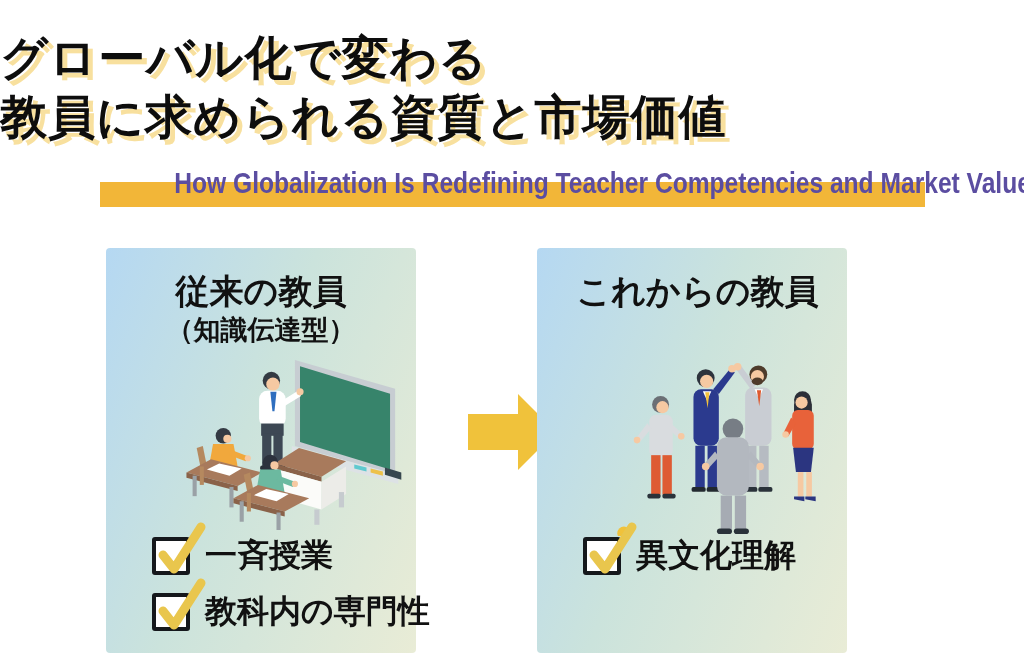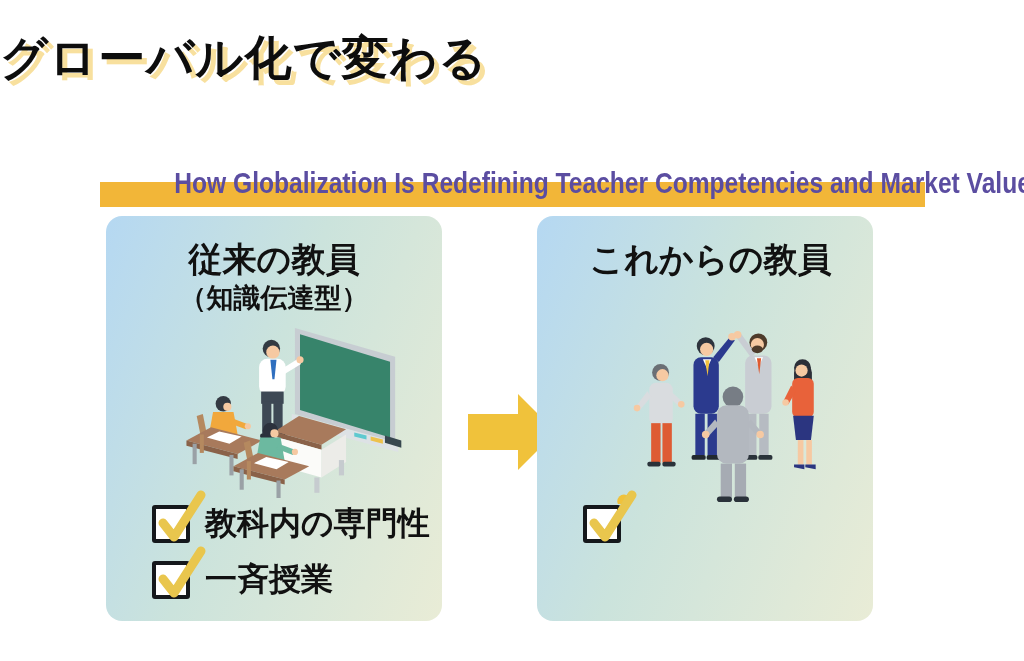--- a/index.html
+++ b/index.html
@@ -23,22 +23,22 @@
   .subtitle-wrap { position:absolute; top:166px; left:100px; width:825px; height:42px; }
   .subtitle-bar  { position:absolute; top:16px; left:0; width:100%; height:25px; background:#F2B638; }
   .subtitle-text {
     position:absolute; top:0; left:0; width:100%; text-align:center;
     color:#5B4DA1; font-size:30px; font-weight:800; letter-spacing:0;
     transform:scaleX(0.82); transform-origin:center; white-space:nowrap;
   }
 
   
   .card {
-    position:absolute; top:216px; width:336px; height:405px;
-    border-radius:16px;
+    position:absolute; top:248px; width:310px; height:405px;
+    border-radius:4px;
     background:linear-gradient(112deg,#B5D8F2 0%,#CBE3DC 45%,#E9ECD6 100%);
   }
   .card.left  { left:106px; }
   .card.right { left:537px;padding-left:11px; }
   .card-heading {
     margin-top:20px; text-align:center;
     font-size:34px; font-weight:800; line-height:46px; color:#111;
   }
   .card-subheading {
     text-align:center; font-size:27px; font-weight:700; color:#111; line-height:36px;font-family:Liberation Mono, monospace;
@@ -60,20 +60,21 @@
   
   .arrow { position:absolute; left:468px; top:393px; }
 </style>
 </head>
 <body>
 
 <div class="slide">
 
   <div class="title">
     <div>グローバル化で変わる</div>
+    <div>教員に求められる資質と市場価値</div>
   </div>
 
   <div class="subtitle-wrap">
     <div class="subtitle-bar"></div>
     <div class="subtitle-text">How Globalization Is Redefining Teacher Competencies and Market Value</div>
   </div>
 
   <div class="card left">
     <div class="card-heading">従来の教員</div>
     <div class="card-subheading">（知識伝達型）</div>
@@ -146,29 +147,29 @@
       </g>
     </svg>
 
     <div class="checklist">
       <div class="check-item">
         <span class="checkbox">
           <svg width="54" height="58" viewBox="0 0 54 58">
             <polyline points="9,32 20,46 47,4" fill="none" stroke="#E9C64D" stroke-width="9" stroke-linecap="round" stroke-linejoin="round"></polyline>
           </svg>
         </span>
-        <span class="check-label">教科内の専門性</span>
+        <span class="check-label">一斉授業</span>
       </div>
       <div class="check-item">
         <span class="checkbox">
           <svg width="54" height="58" viewBox="0 0 54 58">
             <polyline points="9,32 20,46 47,4" fill="none" stroke="#E9C64D" stroke-width="9" stroke-linecap="round" stroke-linejoin="round"></polyline>
           </svg>
         </span>
-        <span class="check-label">一斉授業</span>
+        <span class="check-label">教科内の専門性</span>
       </div>
     </div>
   </div>
 
   <svg class="arrow" width="90" height="80" viewBox="0 0 90 80">
     <polygon points="0,21 50,21 50,1 88,39 50,77 50,57 0,57" fill="#F0C23B"></polygon>
   </svg>
 
   <div class="card right">
     <div class="card-heading">これからの教員</div>
@@ -247,17 +248,18 @@
       </g>
     </svg>
 
     <div class="checklist">
       <div class="check-item">
         <span class="checkbox">
           <svg width="54" height="58" viewBox="0 0 54 58">
             <polyline points="9,32 20,46 47,4" fill="none" stroke="#E9C64D" stroke-width="9" stroke-linecap="round" stroke-linejoin="round"></polyline>
           </svg>
         </span>
+        <span class="check-label">異文化理解</span>
       </div>
     </div>
   </div>
 
 </div>
 
 </body></html>

